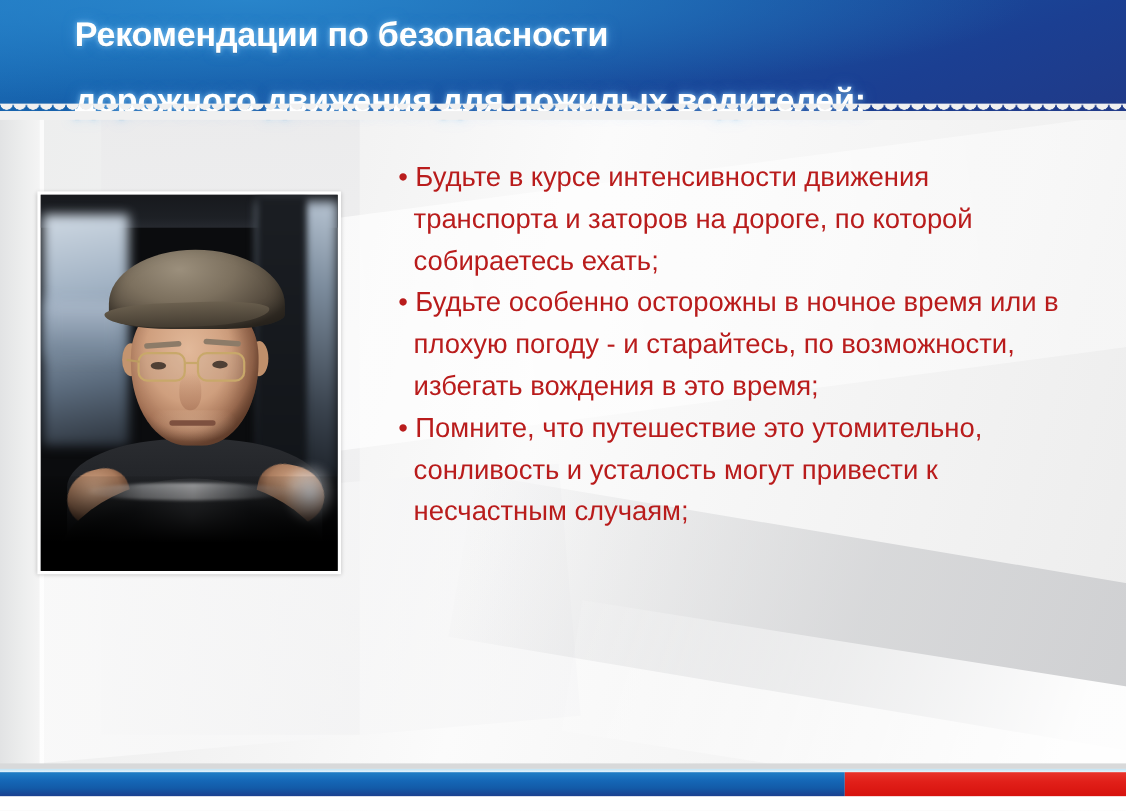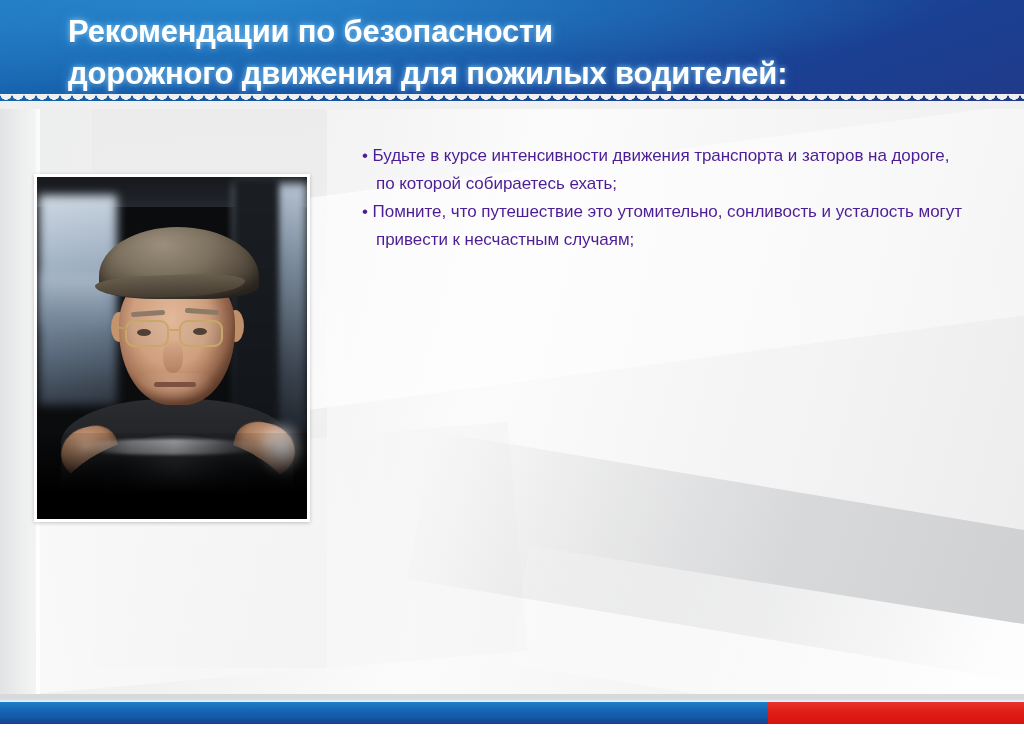--- a/index.html
+++ b/index.html
@@ -92,21 +92,21 @@
   .title-line {
     color: #ffffff;
     font-weight: bold;
     font-size: 31px;
     line-height: 39px;
     letter-spacing: -0.2px;
     white-space: nowrap;
     text-shadow: 0 0 5px rgba(150,215,255,0.75), 0 0 12px rgba(110,190,255,0.5), 0 1px 1px rgba(0,0,0,0.25);
     font-family: "Liberation Sans", "DejaVu Sans", sans-serif;
   }
-  .title-line-2 { margin-top: 3px; }
+  .title-line-2 { margin-top: 21px; }
 
   
   .scallop {
     position: absolute;
     left: 0; top: 93px;
     width: 1024px; height: 13px;
     background-color: transparent;
     background-image:
       radial-gradient(circle at 6px 0px, #f0f0f0 5.6px, rgba(240,240,240,0) 6.0px);
     background-size: 12px 13px;
@@ -259,23 +259,23 @@
   }
 
   
   .content {
     position: absolute;
     left: 362px; top: 142px;
     width: 608px;
   }
   .bullet-item {
     display: block;
-    color: #4c1d95;
-    font-size: 17px;
-    line-height: 28px;
+    color: #b91c1c;
+    font-size: 25px;
+    line-height: 38px;
     font-family: "Liberation Sans", "DejaVu Sans", sans-serif;
     text-indent: -14px;
     padding-left: 14px;
     letter-spacing: -0.05px;
   }
 
   
   .footer-gray {
     position: absolute; left: 0; top: 694px; width: 1024px; height: 5px;
     background: #d8d9da;
@@ -348,20 +348,21 @@
       <div class="ph-hand-r"></div>
       <div class="ph-wheel"></div>
       <div class="ph-wheel-hl"></div>
       <div class="ph-glare"></div>
       <div class="ph-dark-bottom"></div>
     </div>
   </div>
 
   <div class="content">
     <span class="bullet-item">•  Будьте в курсе интенсивности движения транспорта и заторов на дороге, по которой собираетесь ехать;</span>
+    <span class="bullet-item">•  Будьте особенно осторожны в ночное время или в плохую погоду - и старайтесь, по возможности, избегать вождения в это время;</span>
     <span class="bullet-item">•  Помните, что путешествие это утомительно, сонливость и усталость могут привести к несчастным случаям;</span>
   </div>
 
   <div class="footer-gray"></div>
   <div class="footer-cyan"></div>
   <div class="footer-blue"></div>
   <div class="footer-red"></div>
   <div class="footer-white"></div>
 
 </div>

